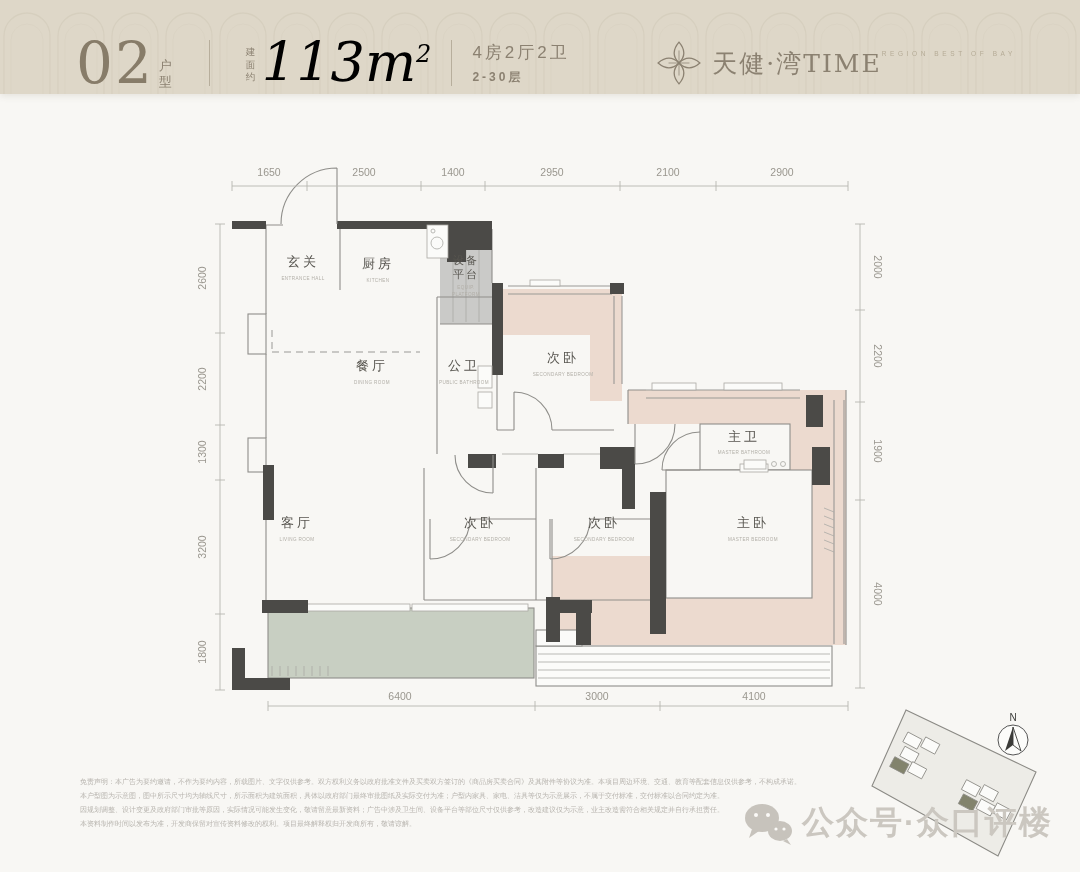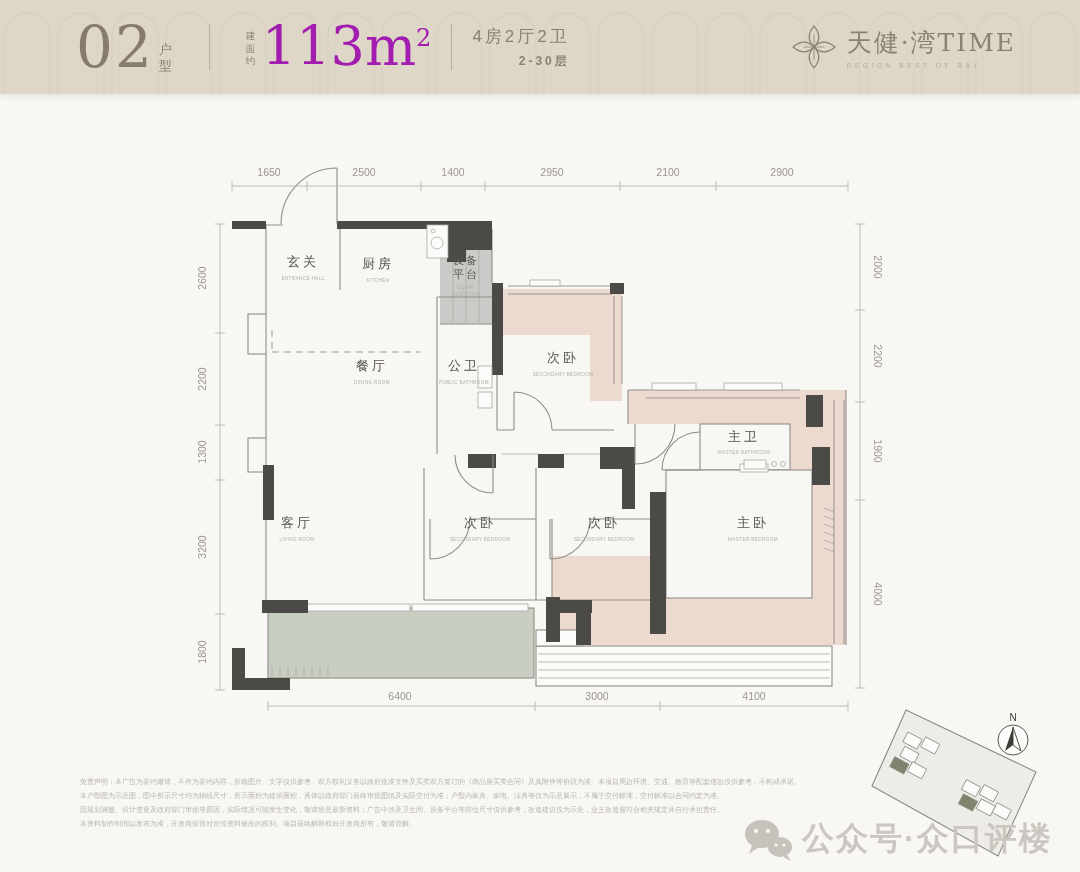--- a/index.html
+++ b/index.html
@@ -2,32 +2,32 @@
 <html><head>
 <meta charset="utf-8">
 <style>
   html,body{margin:0;padding:0;}
   .page{position:relative;width:1080px;height:872px;overflow:hidden;background:#fbfaf7;
         font-family:"Liberation Sans",sans-serif;}
   
   .hdr{position:absolute;top:0;left:0;right:0;height:94px;background:#ded7c8;z-index:2;
        box-shadow:0 2px 7px rgba(90,80,60,.12);}
   .hdr .arches{position:absolute;inset:0;opacity:.5;}
-  .hrow{position:relative;display:flex;align-items:center;height:100%;padding:0 64px 0 76px;}
+  .hrow{position:relative;display:flex;align-items:center;height:100%;padding:16px 64px 0 76px;}
   .unum{font-family:"DejaVu Serif",serif;font-size:58px;color:#877c69;letter-spacing:2px;line-height:1;}
   .vtxt{width:14px;font-size:13px;line-height:1.25;word-break:break-all;color:#8b8171;margin:22px 16px 0 5px;}
   .vdiv{width:1px;height:46px;background:#b7ae9c;margin:0 20px;}
   .aprefix{width:12px;font-size:9.5px;line-height:1.3;word-break:break-all;color:#8b8171;margin:4px 4px 0 16px;}
-  .anum{font-family:"DejaVu Serif",serif;font-size:54px;color:#a21caf;line-height:1;}
+  .anum{font-family:"DejaVu Serif",serif;font-size:54px;color:#000000;line-height:1;font-style:italic;}
   .anum sup{font-size:24px;}
-  .speccol{text-align:right;color:#8b8171;}
+  .speccol{text-align:left;color:#8b8171;}
   .spec{font-size:17px;letter-spacing:3px;}
   .floors{font-size:12px;letter-spacing:3px;margin-top:5px;font-weight:bold;}
   .logo{margin-left:auto;display:flex;align-items:center;gap:10px;}
-  .brandcol{display:flex;flex-direction:column;}
+  .brandcol{display:flex;flex-direction:row;}
   .brand{font-family:"DejaVu Serif",serif;font-size:25px;color:#8b8171;letter-spacing:2px;}
   .tagline{font-size:6.5px;letter-spacing:3.6px;color:#b5ab96;margin-top:3px;}
   
   .sheet{position:absolute;top:94px;left:0;right:0;bottom:0;background:#f8f7f4;z-index:0;}
   svg.plan{position:absolute;top:0;left:0;z-index:1;}
   .wall{fill:#4b4a47;}
   .thin{stroke:#8f8e8a;stroke-width:1.1;fill:none;}
   .thin2{stroke:#aaa9a4;stroke-width:.8;fill:none;}
   .win{stroke:#9a9996;stroke-width:1.1;fill:none;}
   .dash{stroke:#9a9996;stroke-width:1;stroke-dasharray:7 5;fill:none;}
@@ -39,21 +39,21 @@
   .dimline{stroke:#b7b5b0;stroke-width:.9;fill:none;}
   .dimtxt{font-family:"Liberation Sans",sans-serif;font-size:10.5px;fill:#9a978f;text-anchor:middle;}
   .cn{font-family:"Liberation Sans",sans-serif;font-size:13px;fill:#57554f;letter-spacing:3px;text-anchor:middle;}
   .cnsm{font-family:"Liberation Sans",sans-serif;font-size:11px;fill:#57554f;letter-spacing:2px;text-anchor:middle;}
   .en{font-family:"Liberation Sans",sans-serif;font-size:4.6px;fill:#b2afa8;letter-spacing:.4px;text-anchor:middle;}
   
   .disc{position:absolute;left:80px;top:775px;width:748px;z-index:3;
         font-size:7px;line-height:14px;color:#b8b5af;text-align:justify;}
   .disc p{margin:0;}
   .wmgray{position:absolute;left:742px;top:800px;z-index:4;display:flex;align-items:center;gap:8px;
-          color:#cbc7c0;font-size:32px;font-weight:bold;letter-spacing:2px;white-space:nowrap;margin-top:16px;}
+          color:#cbc7c0;font-size:32px;font-weight:bold;letter-spacing:2px;white-space:nowrap;}
   .wmred{position:absolute;right:2px;bottom:6px;z-index:5;font-size:26px;font-weight:bold;
          letter-spacing:1px;color:#bd2a22;white-space:nowrap;
          text-shadow:2px 2px 0 #ffffff,-1px -1px 0 rgba(255,255,255,.65);}
 </style>
 </head>
 <body>
 
 <div class="page">
 
   <div class="hdr">

